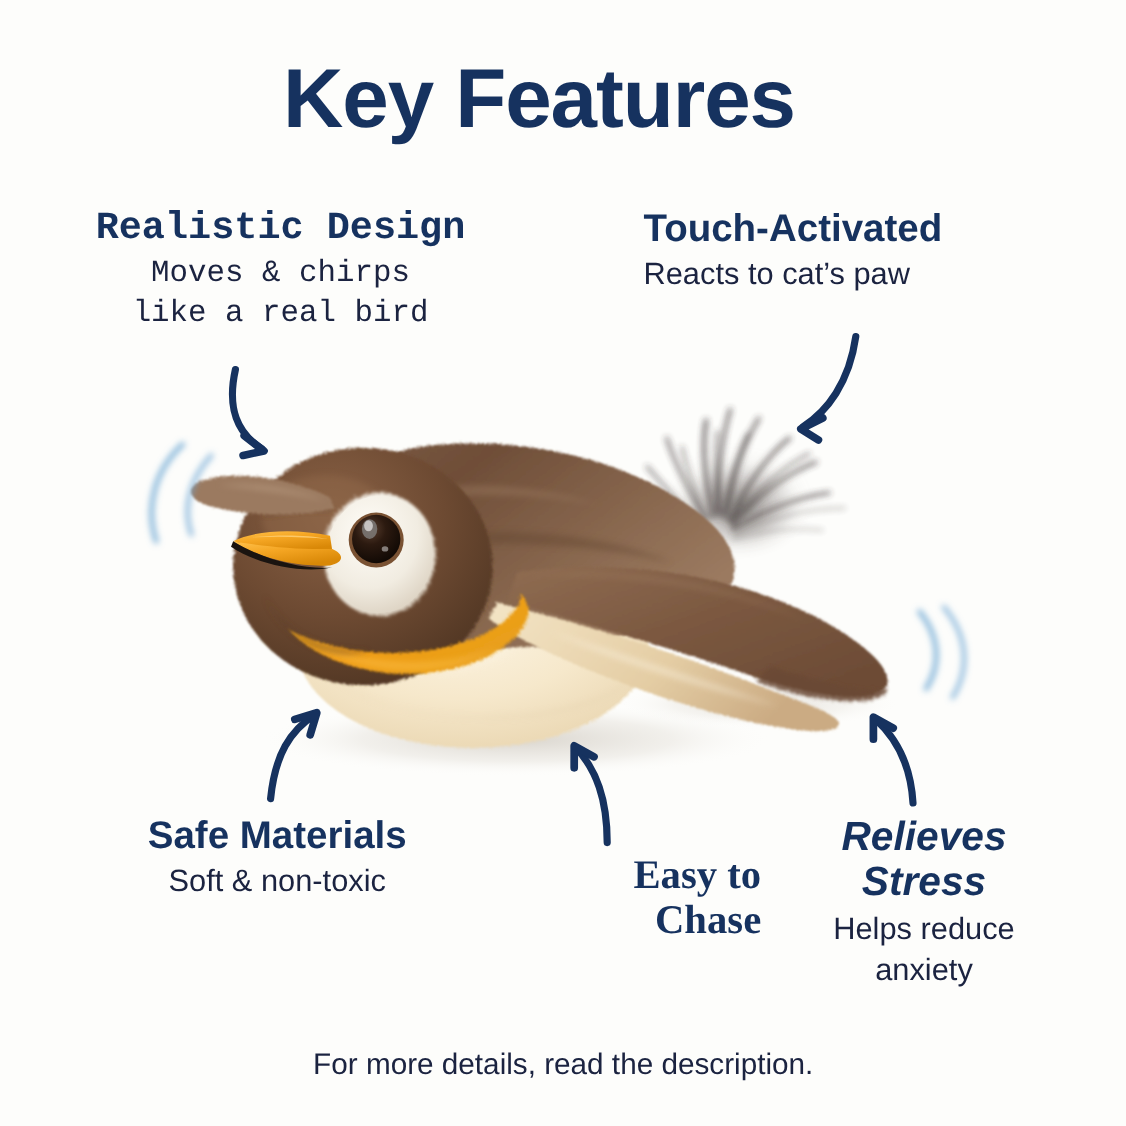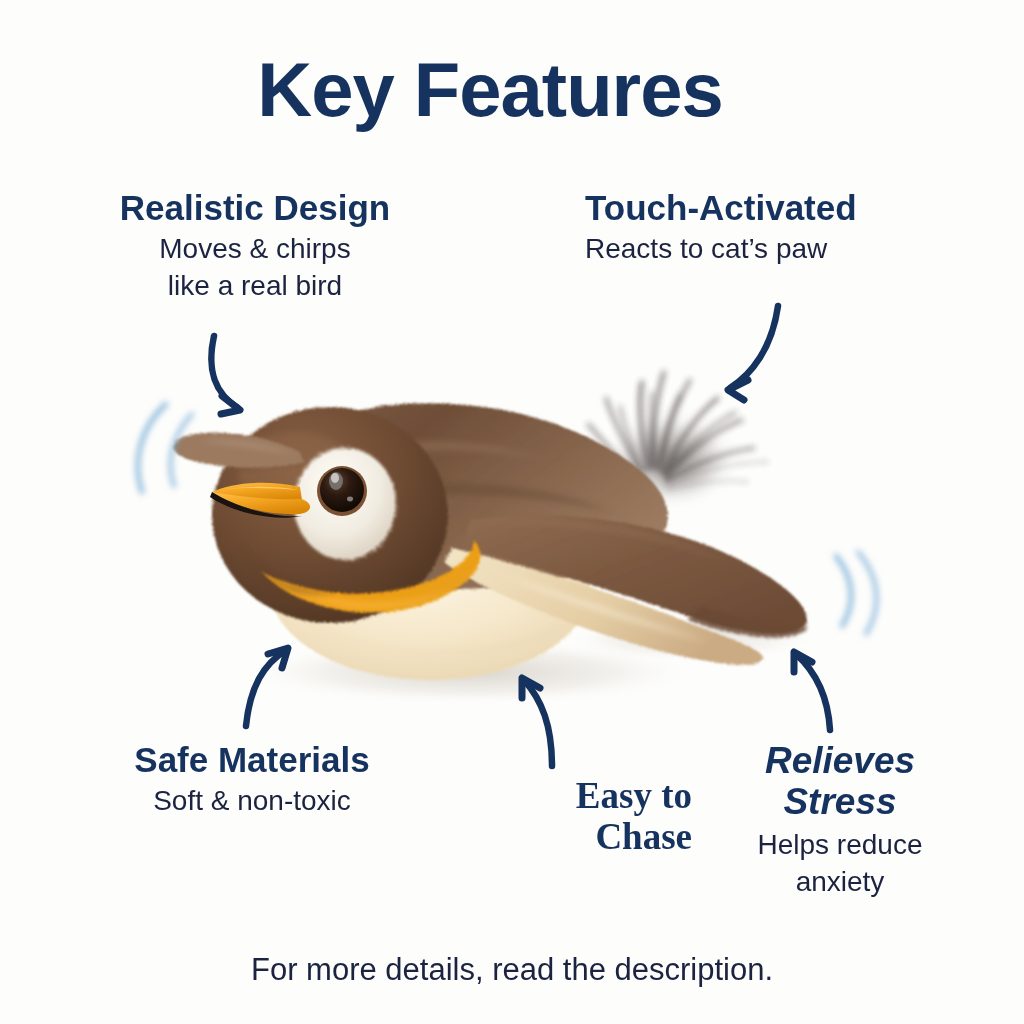--- a/index.html
+++ b/index.html
@@ -29,34 +29,34 @@
   .feature { position:absolute; }
   .feat-title {
     font-size:35px; font-weight:bold; color:#16325f;
     line-height:1.12; white-space:pre-line;
   }
   .feat-sub {
     font-size:28px; font-weight:normal; color:#1b2340;
     line-height:1.32; white-space:pre-line; margin-top:4px;
   }
 
-  #feature-realistic   { left:40px;  top:188px; width:430px; text-align:center; }
+  #feature-realistic   { left:40px;  top:188px; width:430px; text-align:center;font-family:Liberation Mono, monospace; }
   #feature-touch       { left:585px; top:188px; width:410px; text-align:left; }
   #feature-safe        { left:42px;  top:740px; width:420px; text-align:center; }
   #feature-easy        { left:437px; top:775px; width:255px; text-align:right;font-family:Liberation Serif, serif; }
   #feature-relieves    { left:690px; top:740px; width:300px; text-align:center; }
 
   #feature-easy .feat-title     { font-size:37px; }
   #feature-relieves .feat-title { font-size:37px;font-style:italic; }
 
   
   #footer {
     position:absolute; left:0; top:952px; width:1024px;
     text-align:center;
-    font-size:31px; color:#1b2340;
+    font-size:27px; color:#1b2340;
   }
 
   
   #art { position:absolute; left:0; top:0; width:1024px; height:1024px; }
   #art svg { display:block; }
 </style>
 </head>
 <body>
 
 <div id="page">

